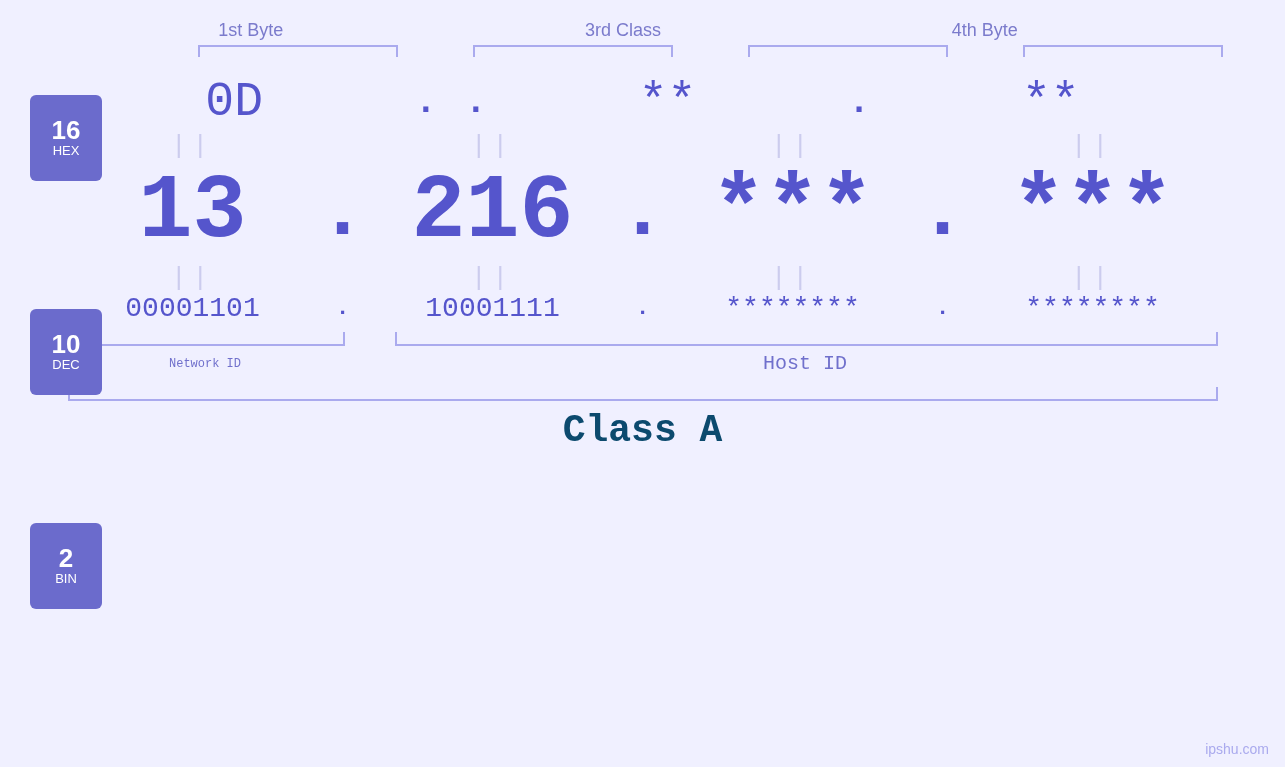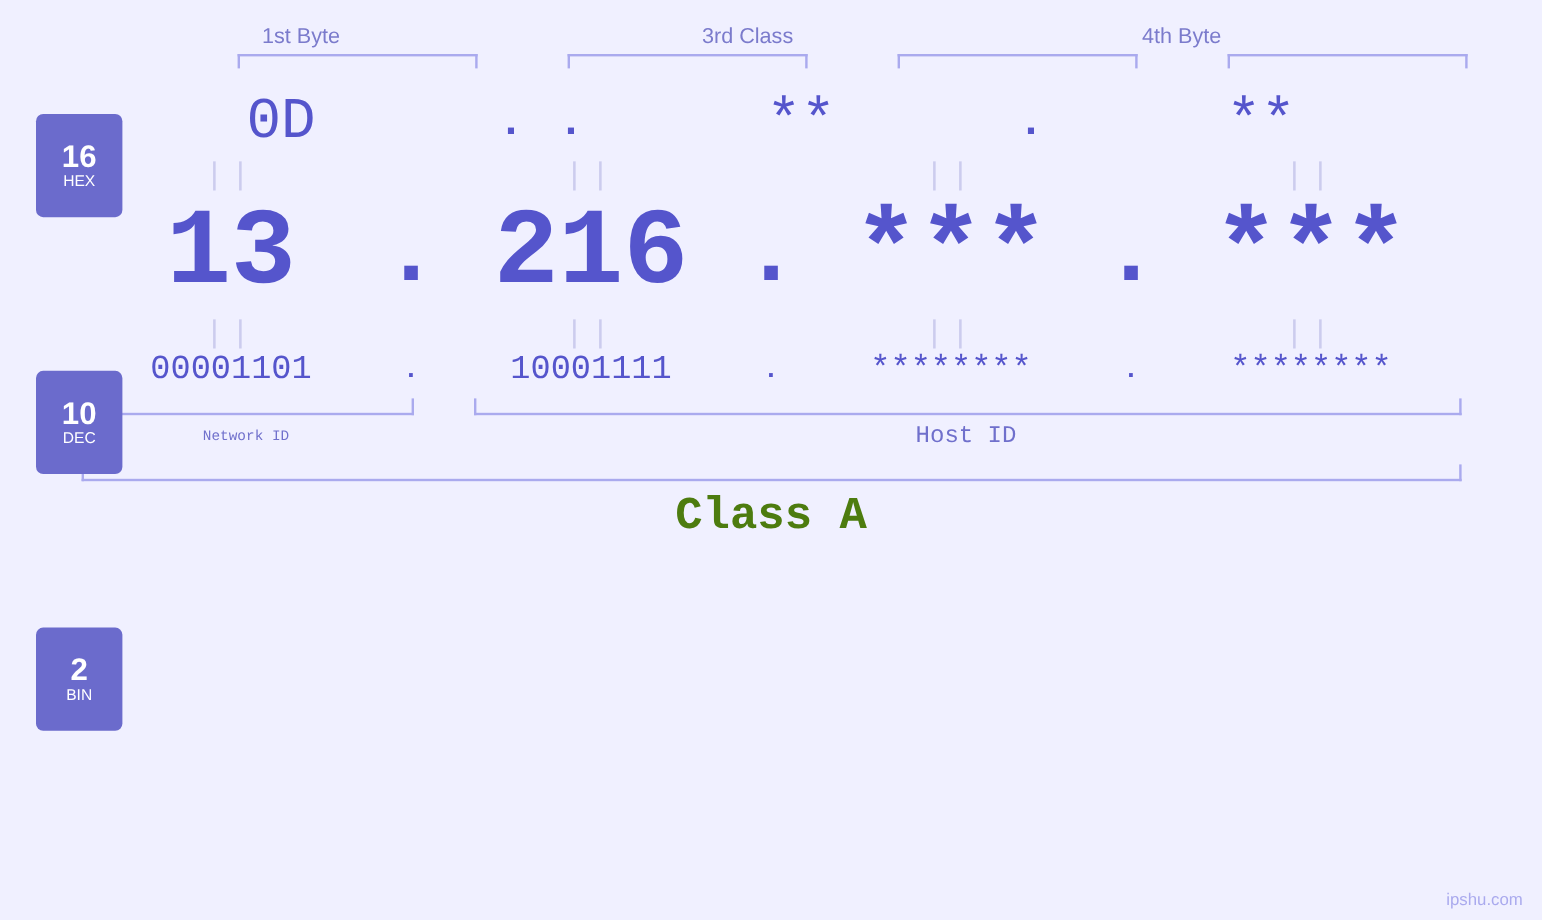--- a/index.html
+++ b/index.html
@@ -75,21 +75,21 @@
       line-height: 1;
     }
 
     .base-badge .base-name {
       font-size: 13px;
       font-weight: normal;
       line-height: 1.2;
     }
 
     .class-label {
-      color: #4d7c0f;
+      color: #0c4a6e;
       font-size: 38px;
       font-weight: bold;
       font-family: 'Courier New', Courier, monospace;
     }
 
     
     .watermark {
       position: absolute;
       bottom: 10px;
       right: 16px;

